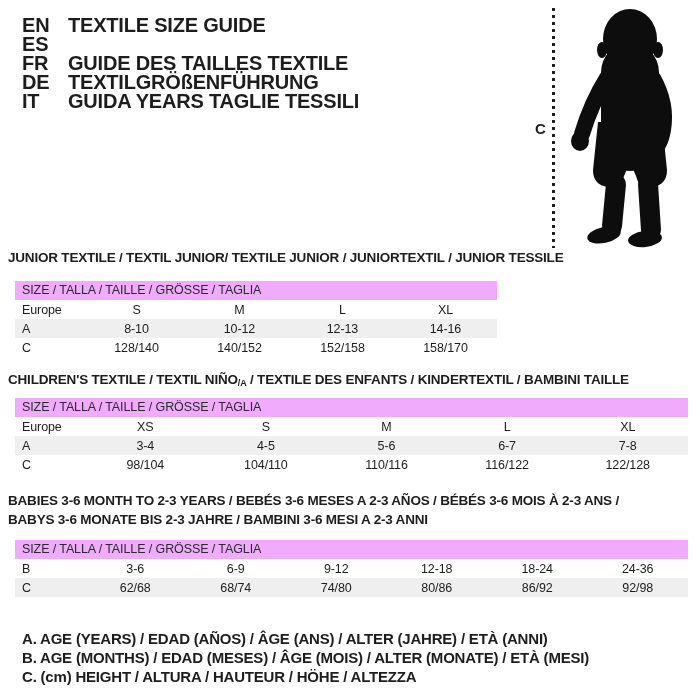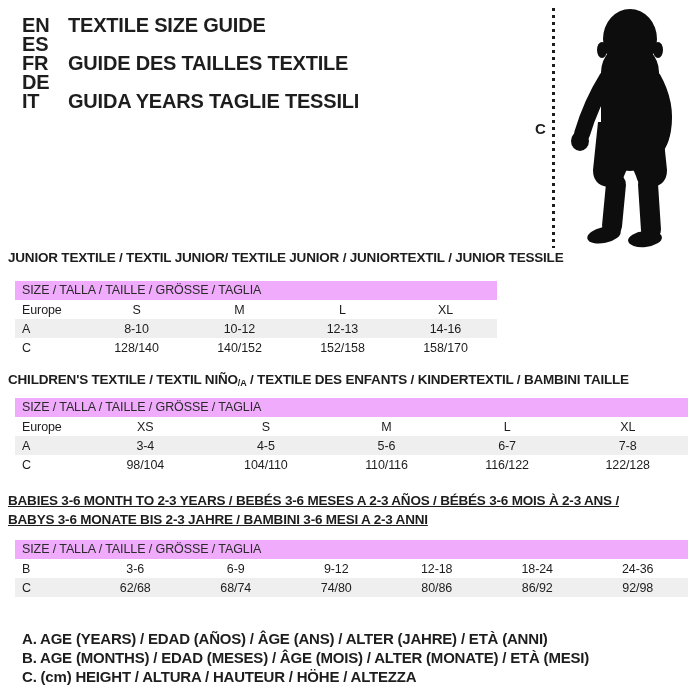--- a/index.html
+++ b/index.html
@@ -12,21 +12,21 @@
   .lang-row{display:flex;height:19px;line-height:19px;font-size:20px;font-weight:700;letter-spacing:-0.2px;}
   .lang-code{width:46px;}
   
   .measure-label{position:absolute;left:535px;top:120px;font-size:15px;font-weight:700;}
   .measure-line{position:absolute;left:552px;top:8px;width:3px;height:240px;
     background:repeating-linear-gradient(to bottom,#1d1d1d 0 3px,transparent 3px 7px);}
   .silhouette{position:absolute;left:560px;top:4px;width:140px;height:246px;}
   
   .t-title{position:absolute;left:8px;font-size:13.5px;font-weight:700;letter-spacing:-0.2px;white-space:nowrap;}
   .t-title .t-sub{font-size:9px;vertical-align:-2px;}
-  .t-title.two-line{line-height:18.5px;text-decoration:underline;}
+  .t-title.two-line{line-height:18.5px;}
   .size-table{position:absolute;left:15px;}
   .size-bar{background:#f0abfc;height:19px;line-height:19px;padding-left:7px;
     font-size:12.5px;color:#2a2a2a;letter-spacing:-0.1px;}
   table{border-collapse:collapse;table-layout:fixed;}
   td{height:19px;font-size:12.5px;text-align:center;padding:0;letter-spacing:-0.1px;}
   td.row-label{text-align:left;padding-left:7px;}
   tr.shaded{background:#efefef;}
   
   .footnotes{position:absolute;left:22px;top:629px;}
   .footnote{height:19px;line-height:19px;font-size:15px;font-weight:700;letter-spacing:-0.2px;white-space:nowrap;}
@@ -43,20 +43,21 @@
     </div>
     <div class="lang-row">
       <span class="lang-code">ES</span>
     </div>
     <div class="lang-row">
       <span class="lang-code">FR</span>
       <span>GUIDE DES TAILLES TEXTILE</span>
     </div>
     <div class="lang-row">
       <span class="lang-code">DE</span>
+      <span>TEXTILGRÖßENFÜHRUNG</span>
     </div>
     <div class="lang-row">
       <span class="lang-code">IT</span>
       <span>GUIDA YEARS TAGLIE TESSILI</span>
     </div>
   </div>
 
   <div class="measure-label">C</div>
   <div class="measure-line"></div>
   <svg class="silhouette" viewBox="0 0 140 246" xmlns="http://www.w3.org/2000/svg">

